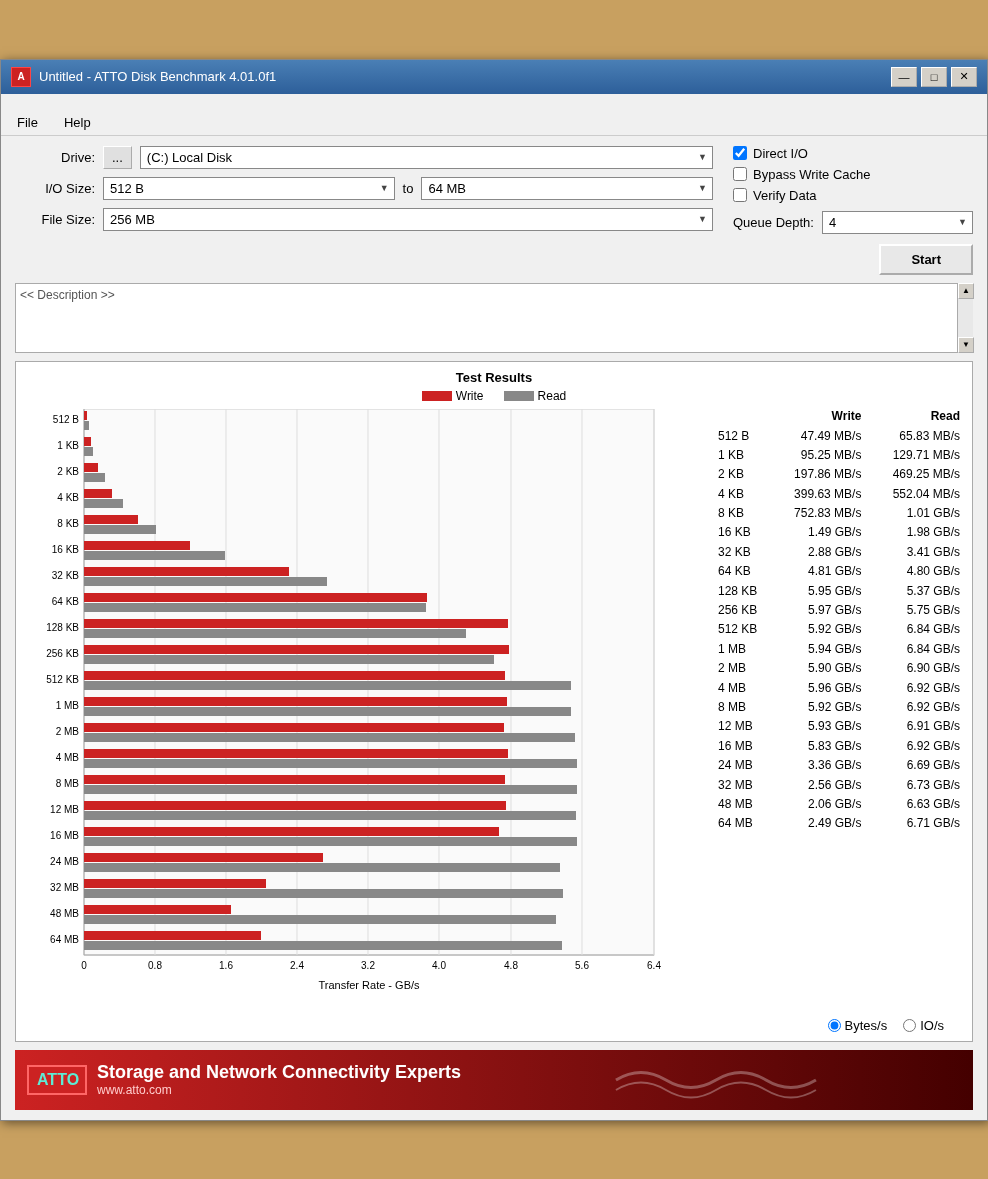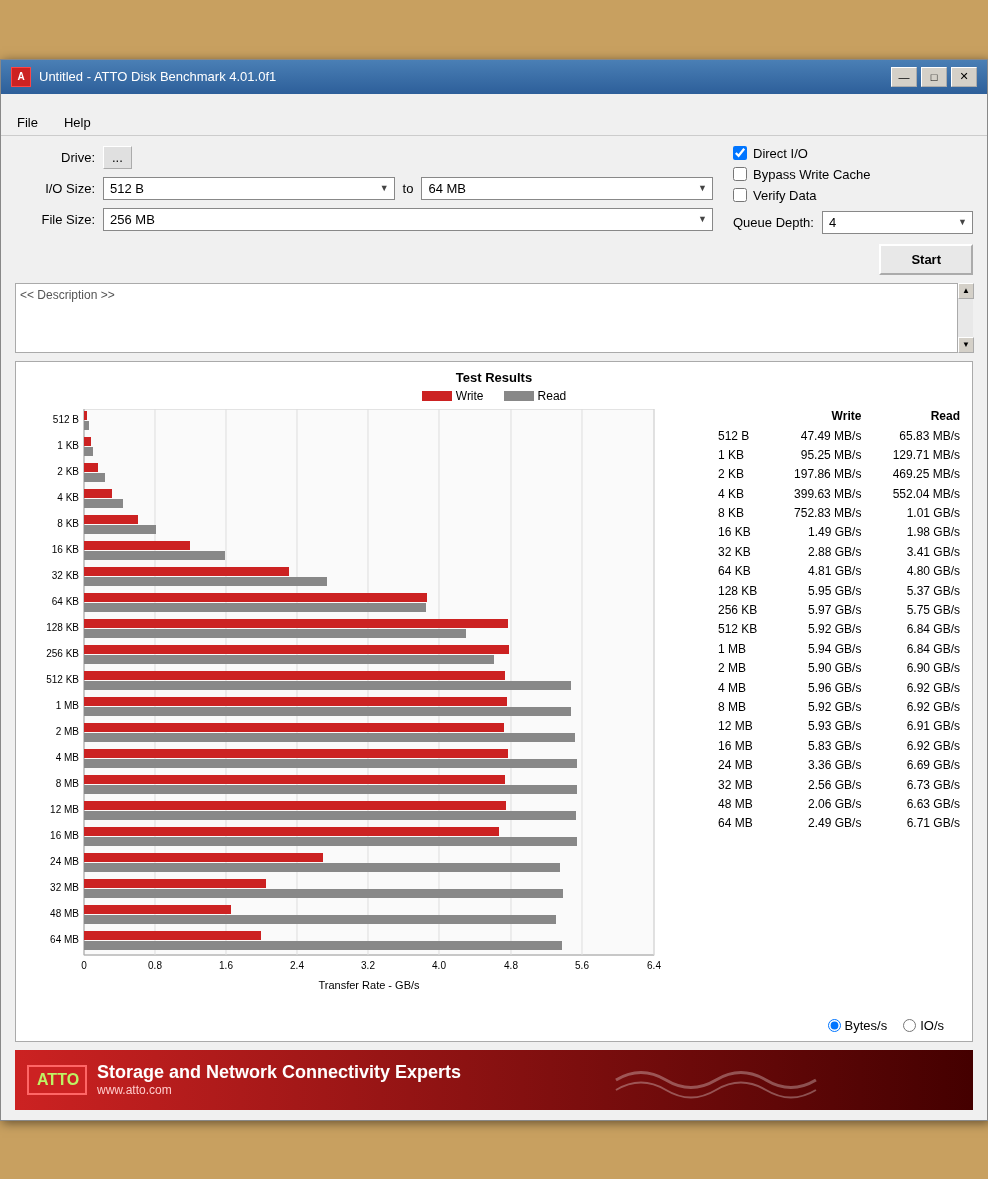--- a/index.html
+++ b/index.html
@@ -272,21 +272,21 @@
       background: linear-gradient(to right, #cc2222, #440000);
       display: flex;
       align-items: center;
       padding: 8px 12px;
       gap: 10px;
       height: 60px;
     }
     .atto-logo {
       background: #cc2222;
       border: 2px solid #ff6666;
-      color: #bef264;
+      color: #5eead4;
       font-weight: bold;
       font-size: 16px;
       padding: 4px 8px;
       width: 60px;
       text-align: center;
     }
     .atto-text {
       color: white;
     }
     .atto-tagline {
@@ -328,20 +328,25 @@
   </div>
 
   <div class="main-content">
     <div class="top-controls">
 
       <div class="left-controls">
 
         <div class="control-row">
           <span class="control-label">Drive:</span>
           <button class="drive-btn">...</button>
+          <div class="select-wrapper">
+            <select>
+              <option>(C:) Local Disk</option>
+            </select>
+          </div>
         </div>
 
         <div class="control-row">
           <span class="control-label">I/O Size:</span>
           <div class="select-wrapper" style="width:110px;">
             <select>
               <option>512 B</option>
             </select>
           </div>
           <span class="to-label">to</span>

